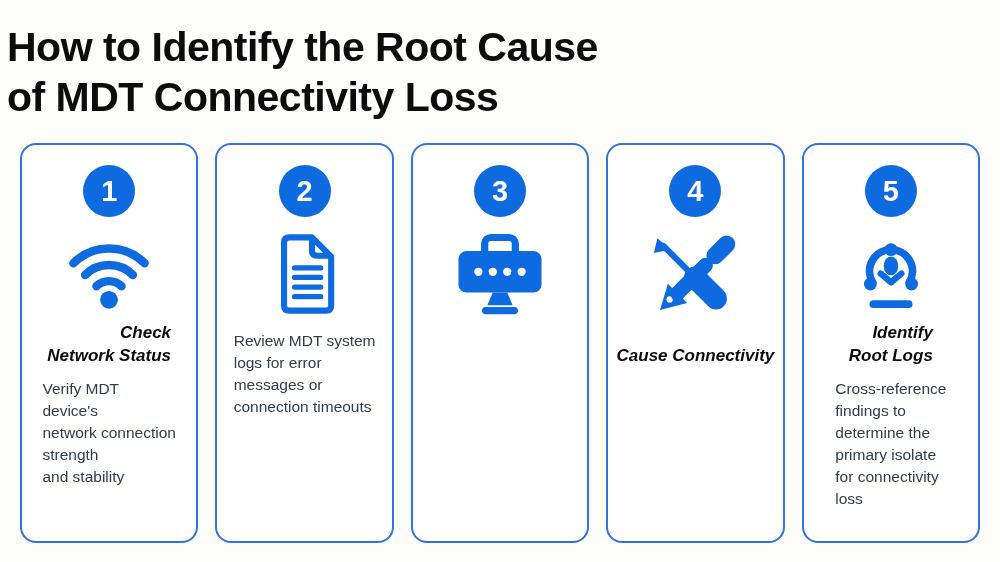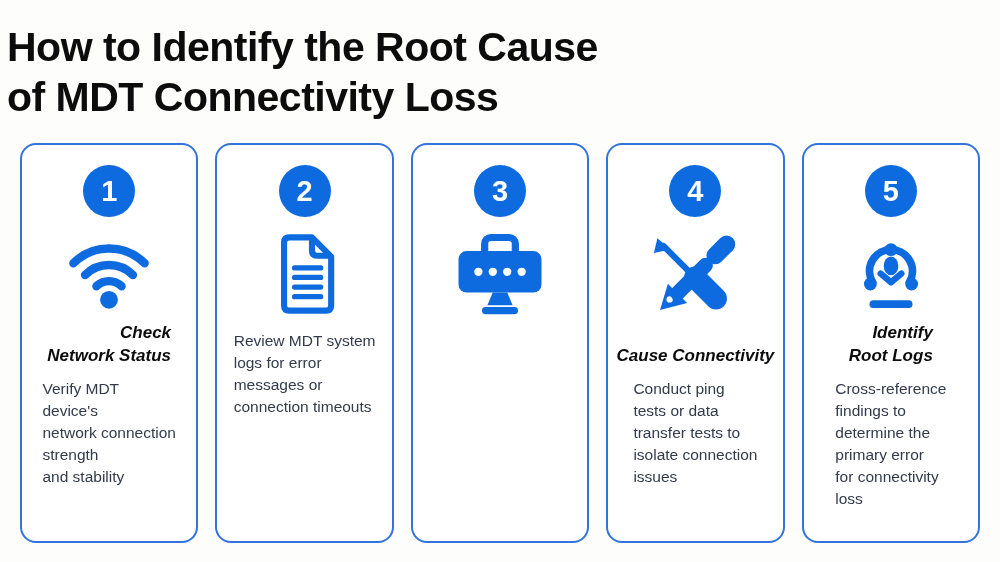--- a/index.html
+++ b/index.html
@@ -163,25 +163,20 @@
         <polygon class="fl" points="7,7 3,24 22,20"></polygon>
         <path class="st" d="M14 16 L44 46" stroke-width="7" stroke-linecap="round"></path>
         <path class="st" d="M50 52 L74 76" stroke-width="25" stroke-linecap="round"></path>
         <path class="fl" d="M10 89 L19 59 L41 81 Z"></path>
         <circle cx="21" cy="77" r="3.6" fill="#ffffff"></circle>
         <path class="st" d="M30 70 L62 38" stroke-width="17" stroke-linecap="round"></path>
         <path class="st" d="M73 27 L86 14" stroke-width="20" stroke-linecap="round"></path>
       </svg>
     </div>
     <h2 class="card-title">Cause Connectivity</h2>
-    <p class="card-desc">Conduct ping
-tests or data
-transfer tests to
-isolate connection
-issues</p>
   </div>
 
   <div class="card">
     <div class="num">
       <span>5</span>
     </div>
     <div class="icon-wrap">
       <svg viewBox="0 0 100 92" width="86" height="79">
         <path class="st" d="M28.3 54.5 A25 25 0 1 1 71.7 54.5" stroke-width="9" stroke-linecap="round"></path>
         <circle class="fl" cx="50" cy="17" r="7.5"></circle>
@@ -190,18 +185,18 @@
         <ellipse class="fl" cx="50" cy="36" rx="8.5" ry="11"></ellipse>
         <path class="st" d="M38 45 L50 55 L62 45" stroke-width="7.5" stroke-linecap="round" stroke-linejoin="round"></path>
         <rect class="fl" x="25" y="76" width="50" height="9" rx="4.5"></rect>
       </svg>
     </div>
     <h2 class="card-title">Identify
 Root Logs</h2>
     <p class="card-desc">Cross-reference
 findings to
 determine the
-primary error
+primary isolate
 for connectivity
 loss</p>
   </div>
 
 </div>
 
 </body></html>

